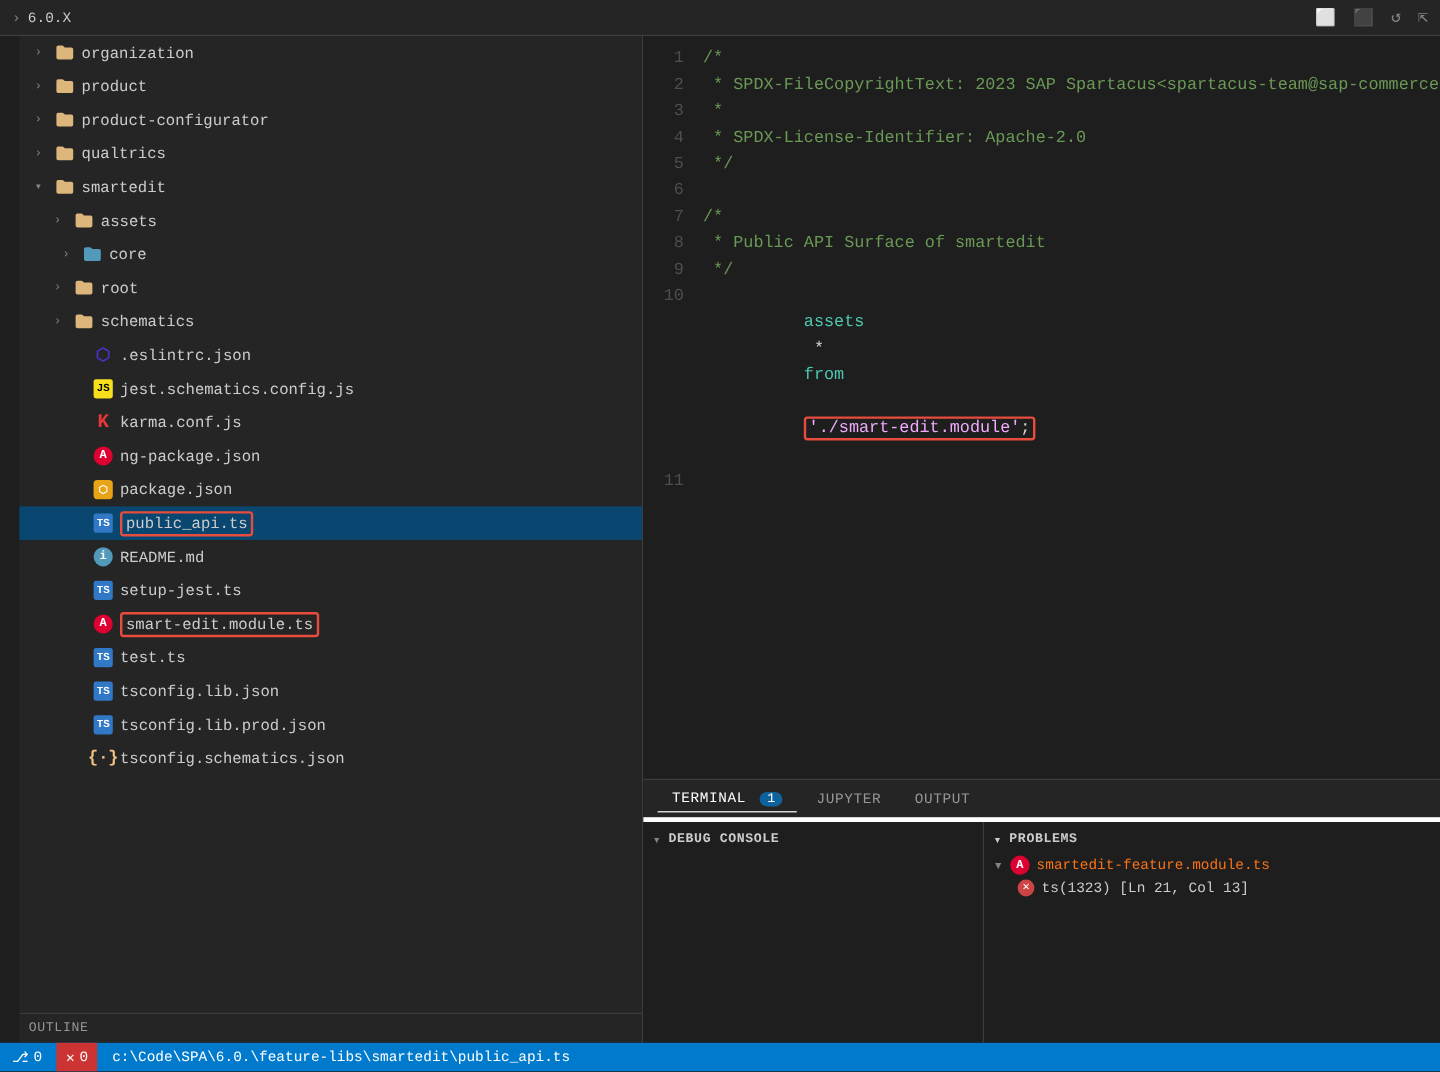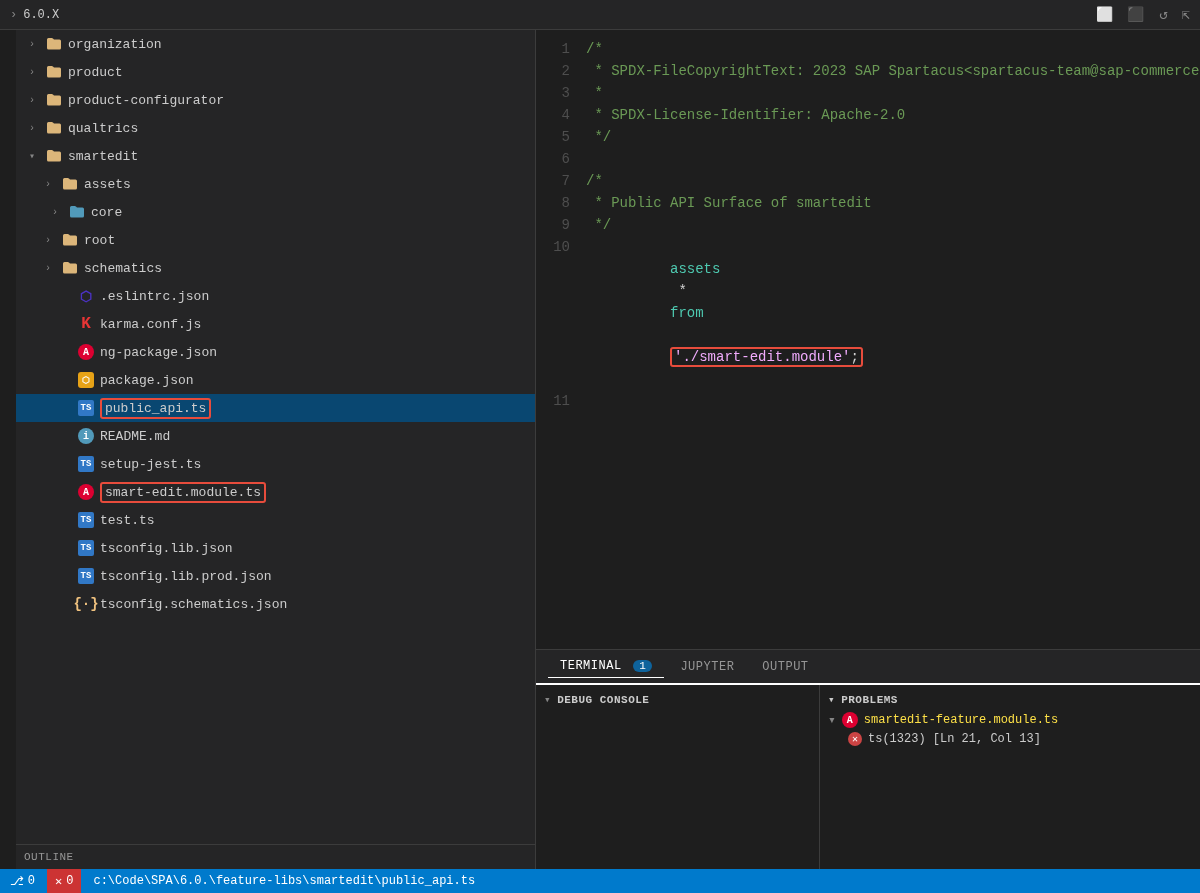--- a/index.html
+++ b/index.html
@@ -186,21 +186,21 @@
       flex-shrink: 0;
     }
 
     .panel-tabs {
       display: flex;
       align-items: center;
       background: #252526;
       height: 35px;
       padding: 0 12px;
       gap: 4px;
-      border-bottom: 2px solid #ffffff;
+      border-bottom: 4px solid #ffffff;
     }
     .panel-tab {
       padding: 4px 12px;
       font-size: 12px;
       color: #969696;
       cursor: pointer;
       text-transform: uppercase;
       letter-spacing: 0.5px;
     }
     .panel-tab.active {
@@ -445,20 +445,25 @@
       </span>
       <span class="file-name">schematics</span>
     </div>
 
     <div class="file-item" style="padding-left:40px;">
       <span style="width:16px;"></span>
       <span class="file-icon icon-eslint" style="font-size:14px;">⬡</span>
       <span class="file-name">.eslintrc.json</span>
     </div>
 
+    <div class="file-item" style="padding-left:40px;">
+      <span style="width:16px;"></span>
+      <span class="file-icon icon-js">JS</span>
+      <span class="file-name">jest.schematics.config.js</span>
+    </div>
 
     <div class="file-item" style="padding-left:40px;">
       <span style="width:16px;"></span>
       <span class="file-icon icon-karma" style="font-size:16px;">K</span>
       <span class="file-name">karma.conf.js</span>
     </div>
 
     <div class="file-item" style="padding-left:40px;">
       <span style="width:16px;"></span>
       <span class="file-icon icon-ng" style="width:16px;height:16px;background:#dd0031;border-radius:50%;display:inline-flex;align-items:center;justify-content:center;color:white;font-size:10px;font-weight:bold;">A</span>
@@ -615,21 +620,21 @@
         </div>
 
         <div class="problems-panel">
           <div class="problems-header">
             <span class="chevron-icon">▾</span>
             <span>PROBLEMS</span>
           </div>
           <div class="problem-file">
             <span class="chevron-icon" style="color:#858585;">▾</span>
             <span class="ng-icon-red">A</span>
-            <span style="font-size:12px;color:#fde047;">smartedit-feature.module.ts</span>
+            <span style="font-size:12px;color:#f97316;">smartedit-feature.module.ts</span>
           </div>
           <div class="problem-error">
             <span class="error-x">✕</span>
             <span style="font-size:12px;color:#cccccc;">ts(1323) [Ln 21, Col 13]</span>
           </div>
         </div>
       </div>
     </div>
   </div>
 </div>

